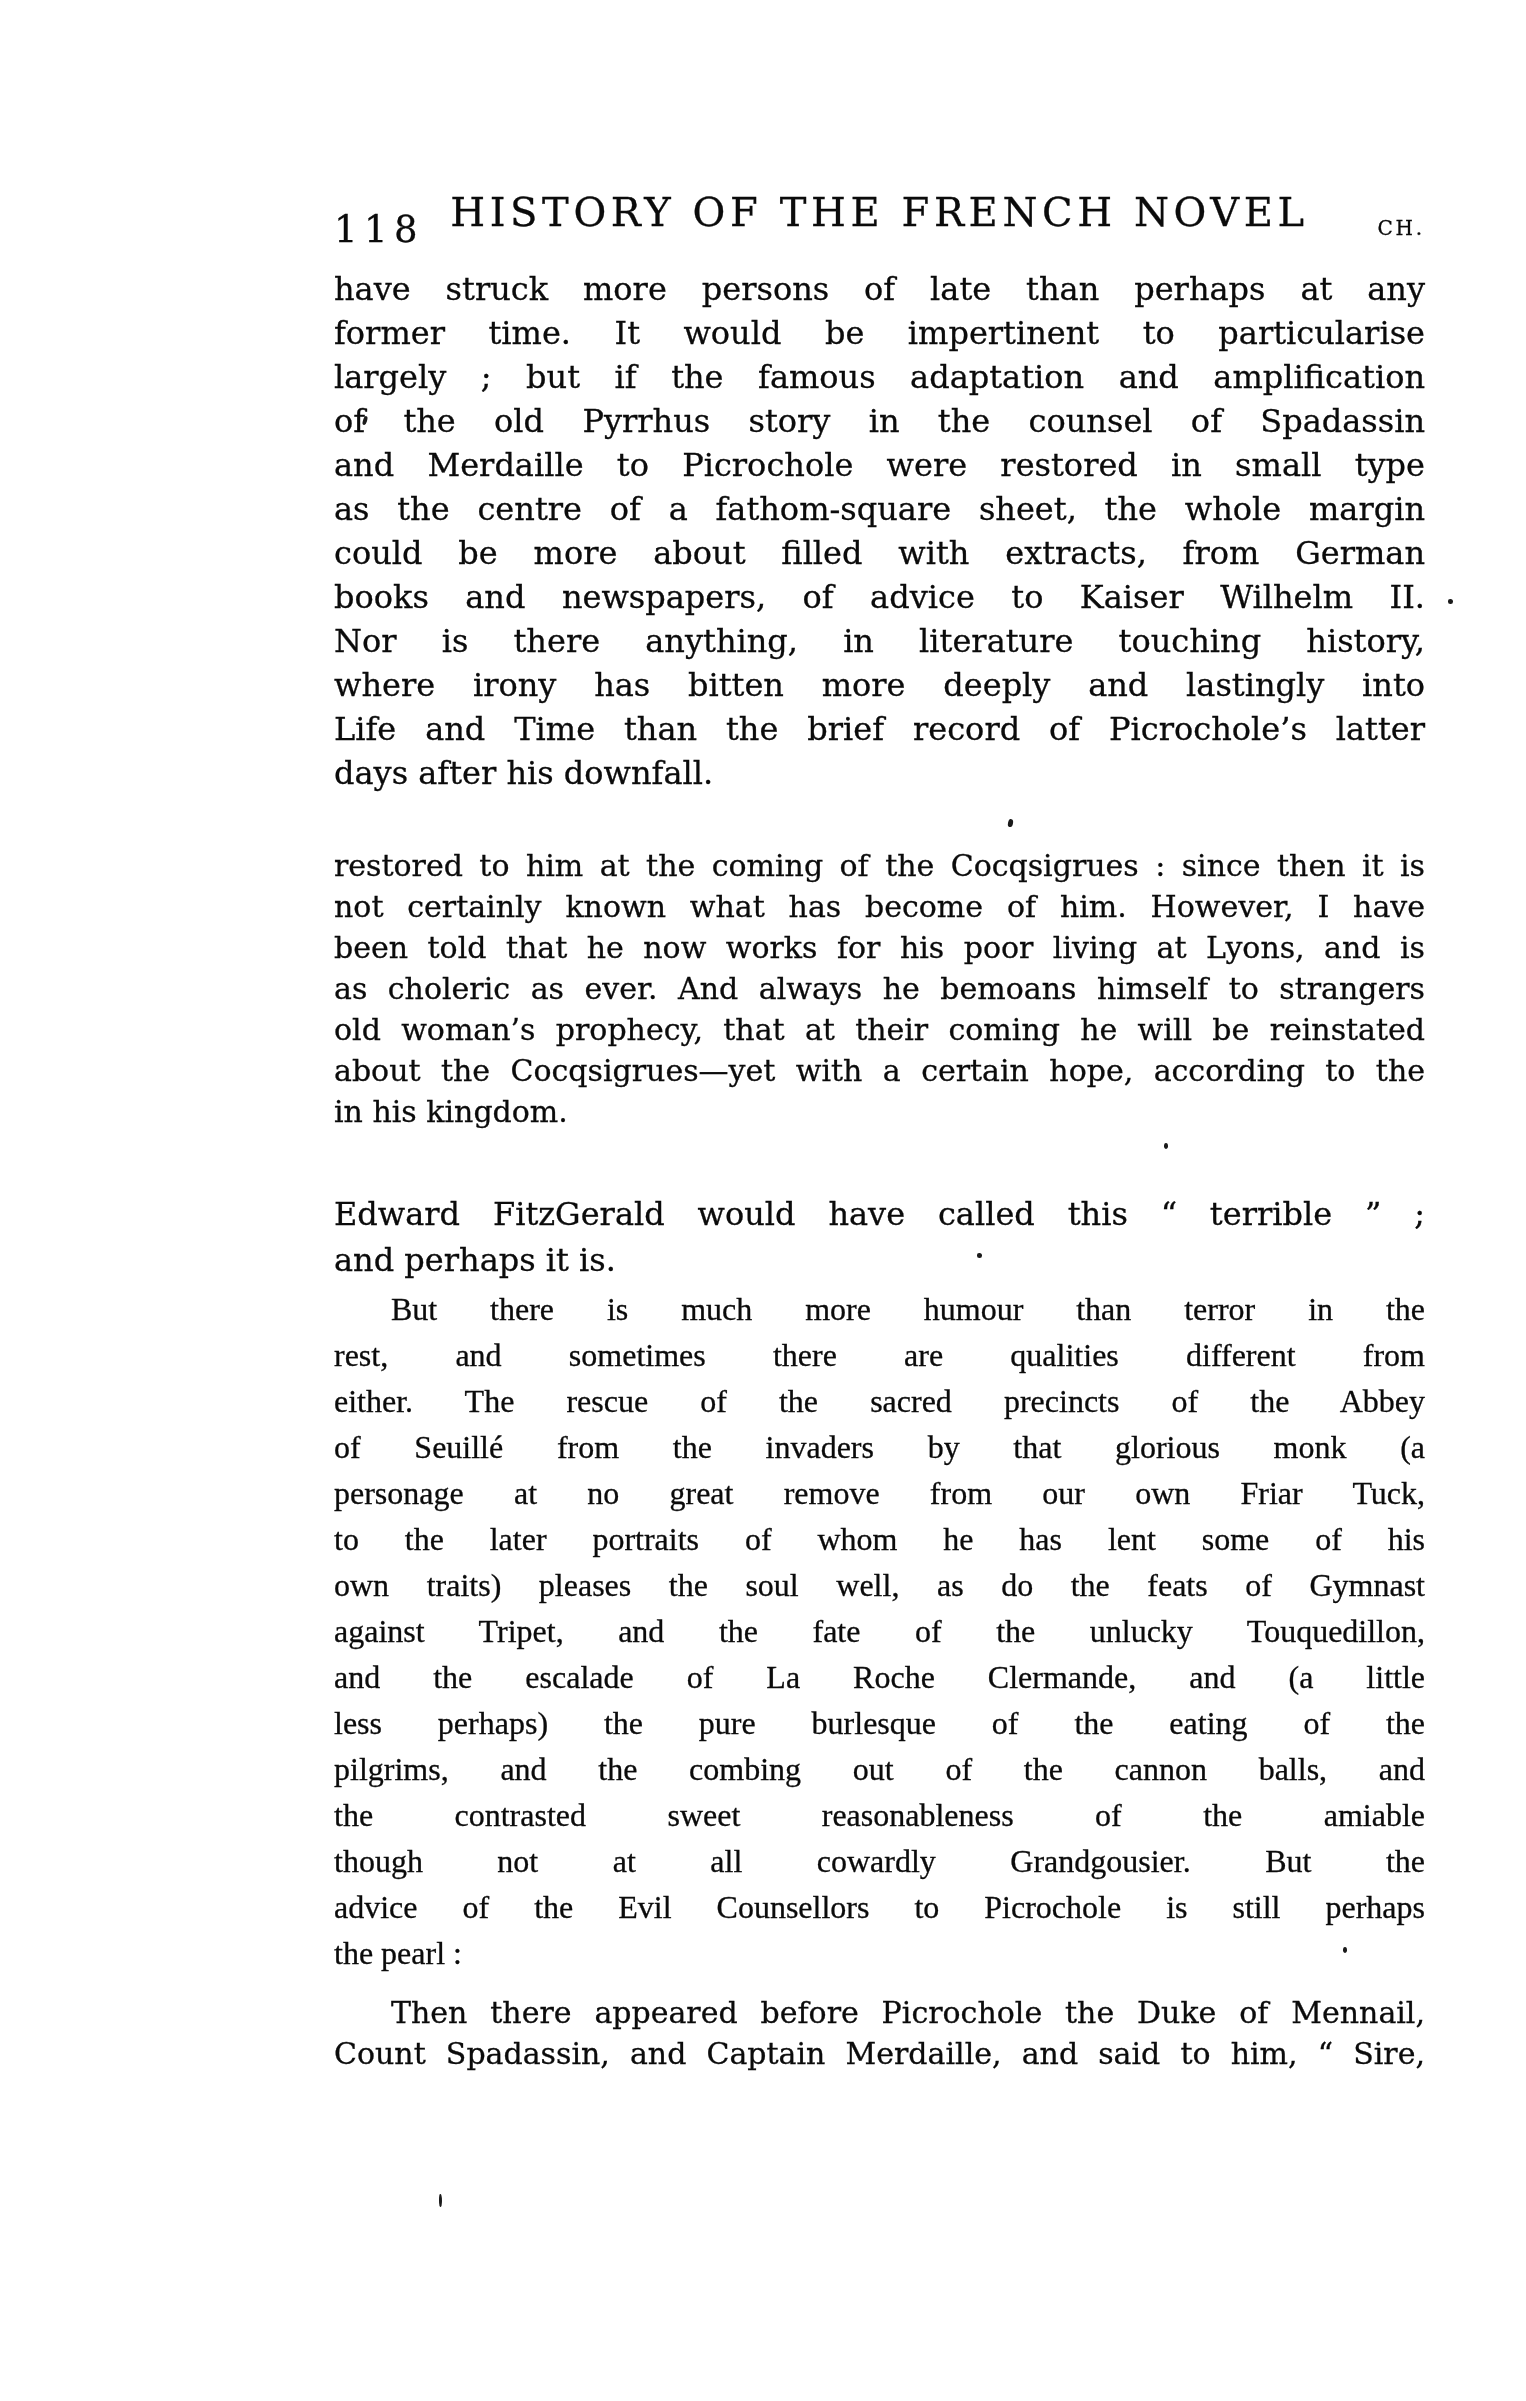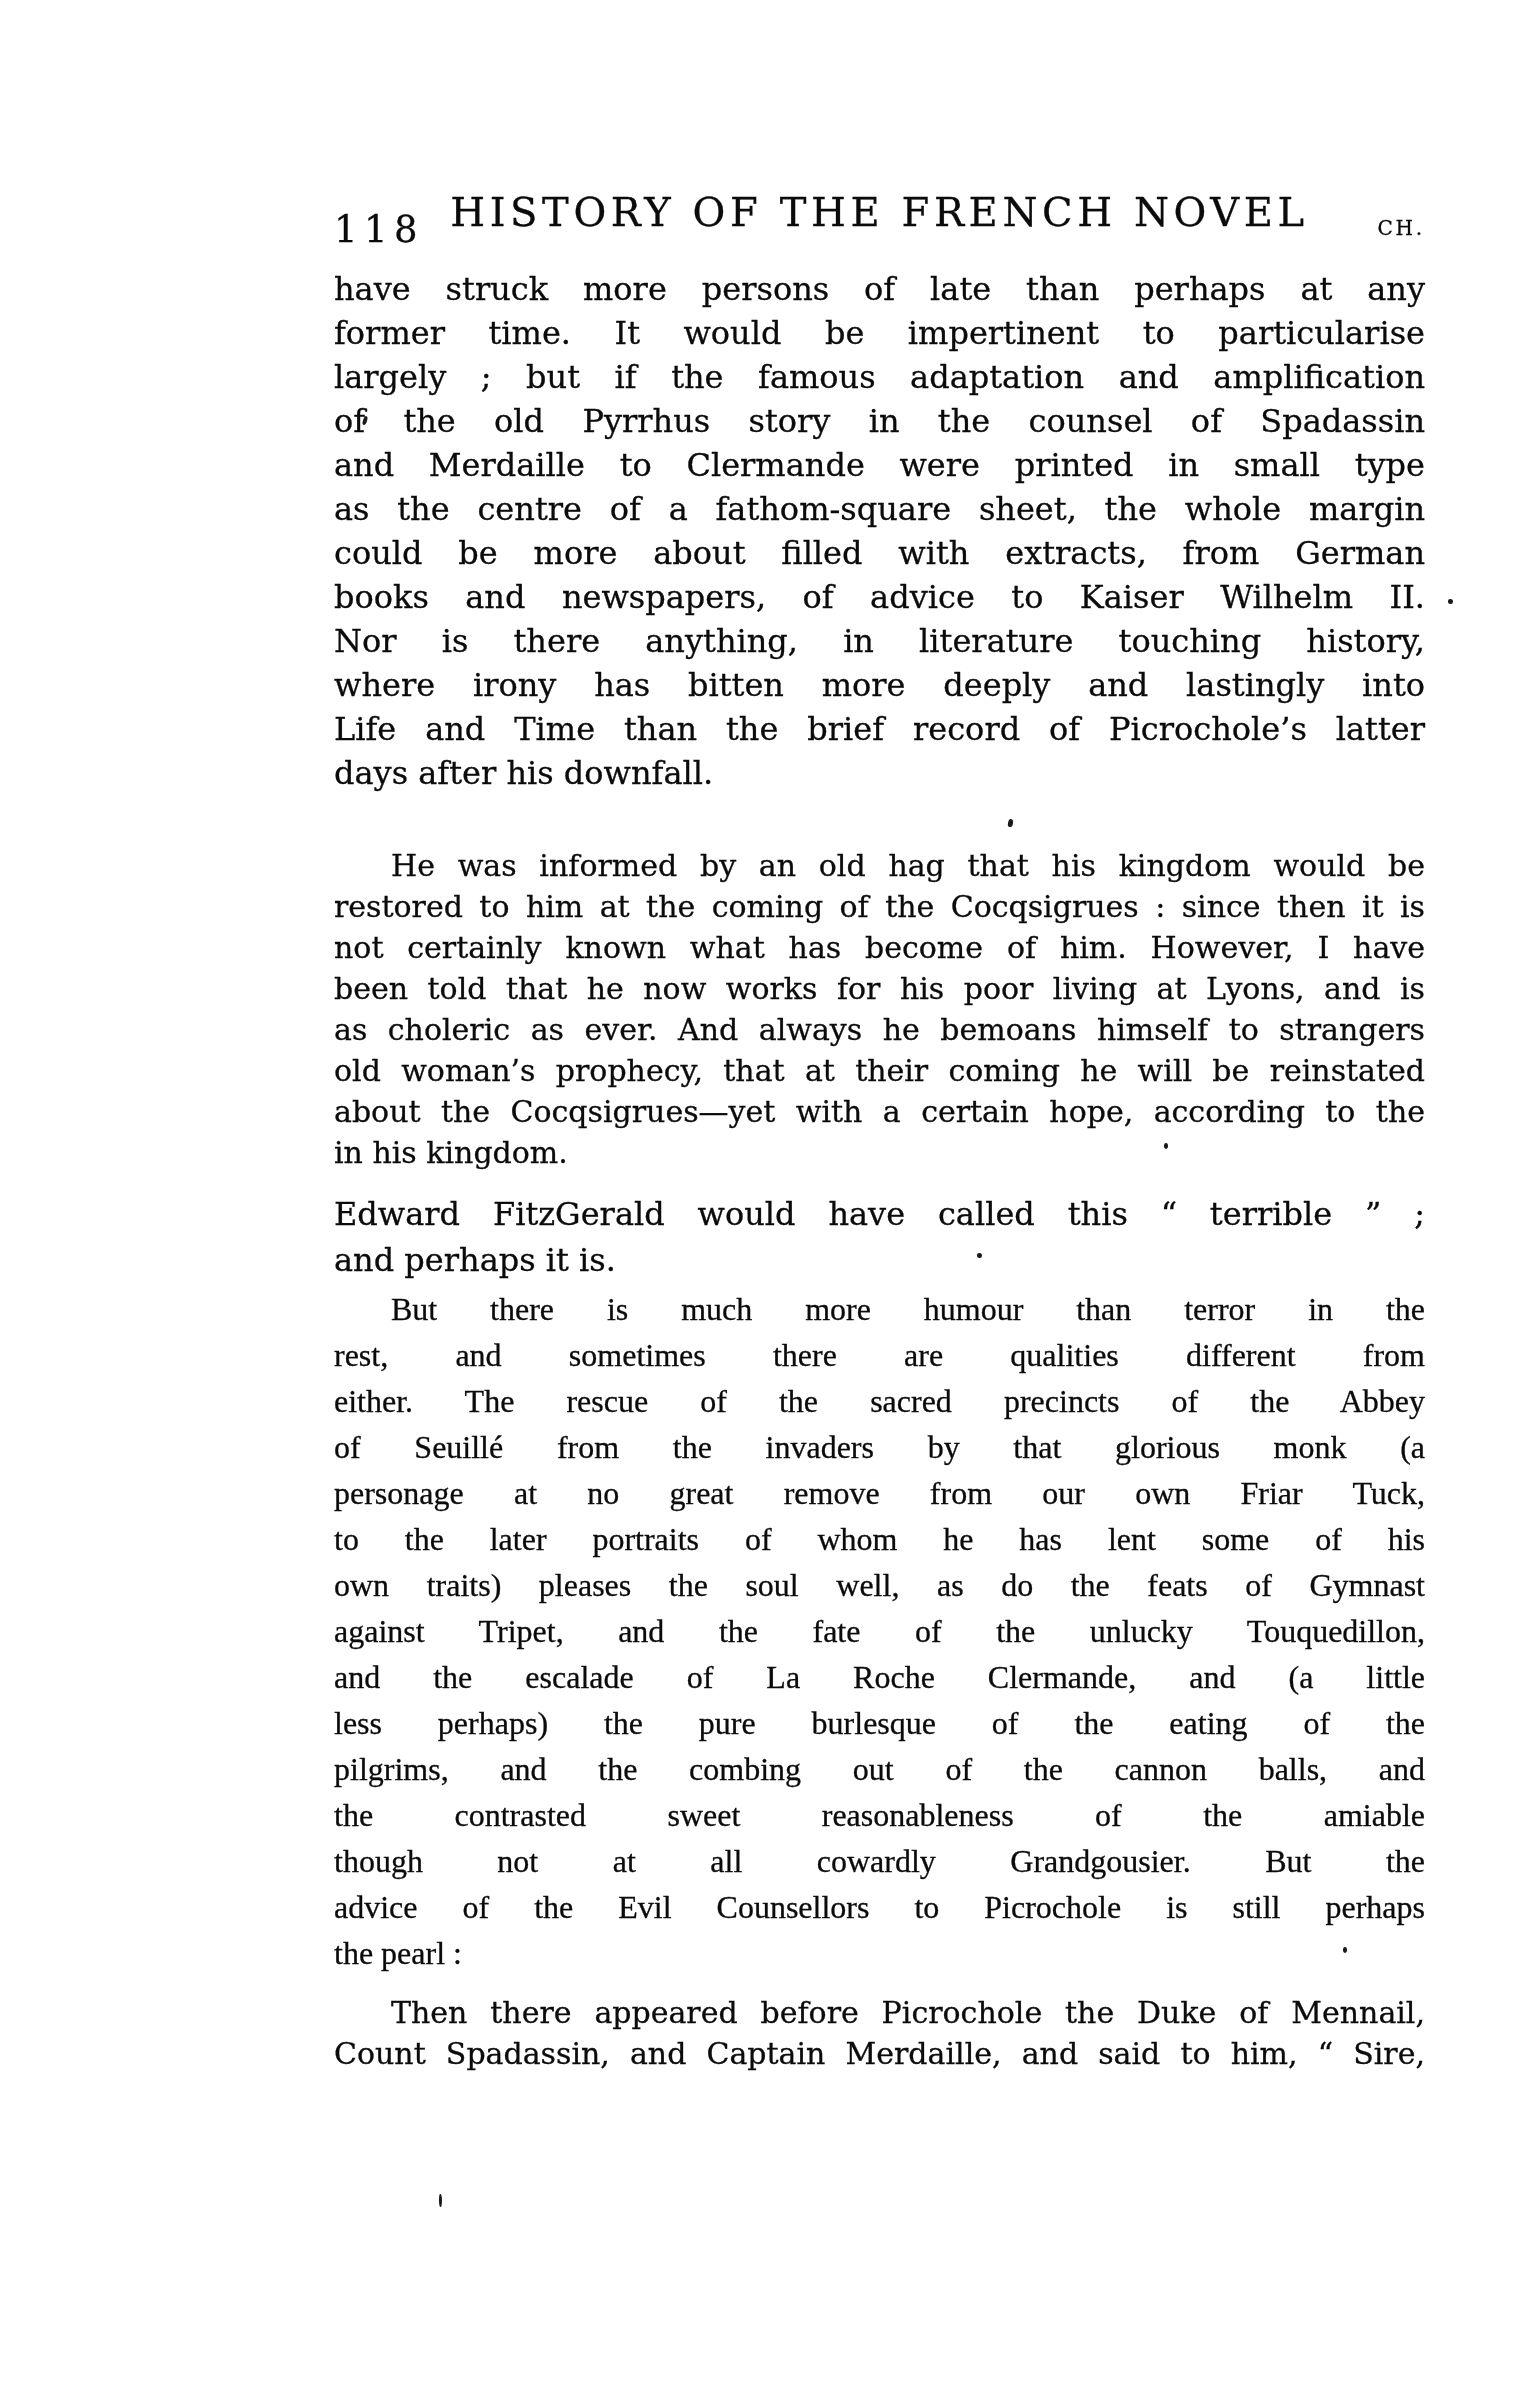--- a/index.html
+++ b/index.html
@@ -72,32 +72,31 @@
     <span class="pnum">118</span>
     <span class="title">HISTORY OF THE FRENCH NOVEL</span>
     <span class="chmark">CH.</span>
   </div>
 
   <div id="p1" class="textcol para lh48">
       <div class="line">have struck more persons of late than perhaps at any</div>
       <div class="line">former time.  It would be impertinent to particularise</div>
       <div class="line">largely ;  but if the famous adaptation and amplification</div>
       <div class="line">of the old Pyrrhus story in the counsel of Spadassin</div>
-      <div class="line">and Merdaille to Clermande were printed in small type</div>
+      <div class="line">and Merdaille to Picrochole were restored in small type</div>
       <div class="line">as the centre of a fathom-square sheet, the whole margin</div>
       <div class="line">could be more about filled with extracts, from German</div>
       <div class="line">books and newspapers, of advice to Kaiser Wilhelm II.</div>
       <div class="line">Nor is there anything, in literature touching history,</div>
       <div class="line">where irony has bitten more deeply and lastingly into</div>
       <div class="line">Life and Time than the brief record of Picrochole’s latter</div>
       <div class="line flush">days after his downfall.</div>
     </div>
 
   <div id="bq1" class="textcol quote">
-      <div class="line indent">He was informed by an old hag that his kingdom would be</div>
       <div class="line">restored to him at the coming of the Cocqsigrues : since then it is</div>
       <div class="line">not certainly known what has become of him.  However, I have</div>
       <div class="line">been told that he now works for his poor living at Lyons, and is</div>
       <div class="line">as choleric as ever.  And always he bemoans himself to strangers</div>
       <div class="line">old woman’s prophecy, that at their coming he will be reinstated</div>
       <div class="line">about the Cocqsigrues—yet with a certain hope, according to the</div>
       <div class="line flush">in his kingdom.</div>
     </div>
 
   <div id="p2" class="textcol para lh50">

